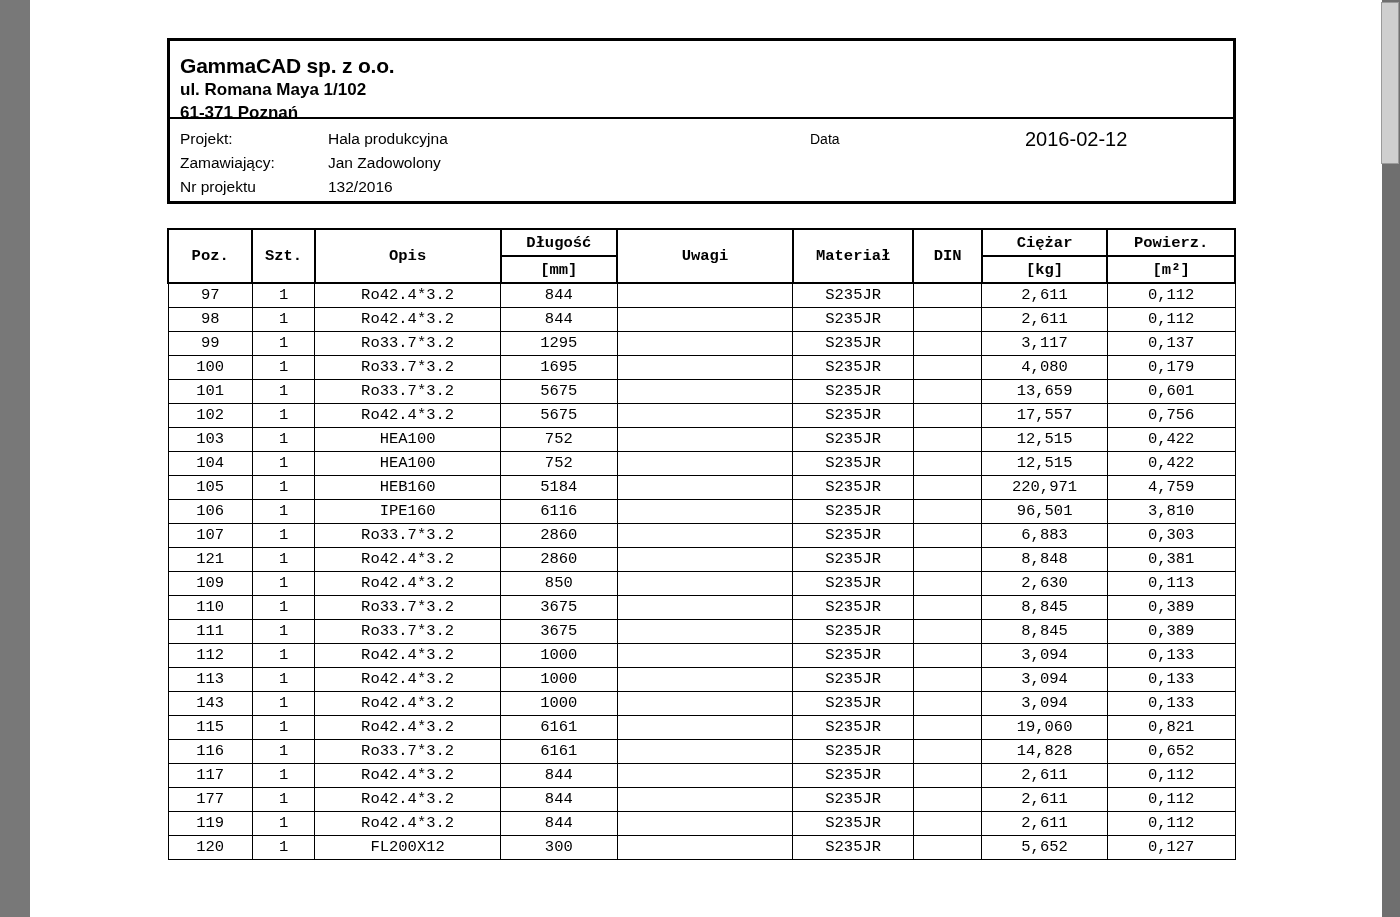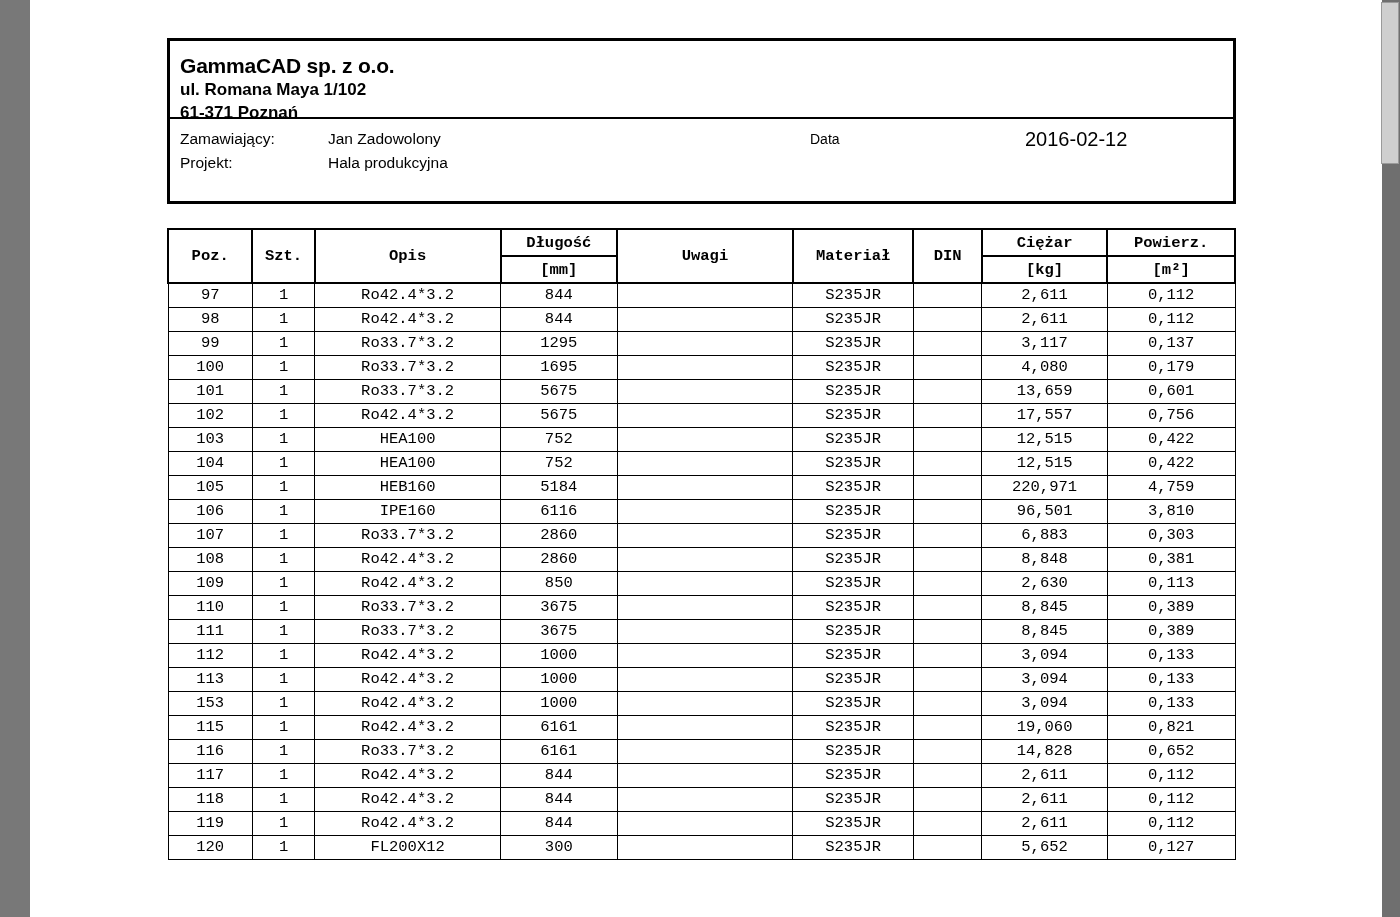--- a/index.html
+++ b/index.html
@@ -170,26 +170,30 @@
     <div class="sheet">
 
       <div class="header-box">
         <div class="company-block">
           <div class="company-name">GammaCAD sp. z o.o.</div>
           <div class="company-line">ul. Romana Maya 1/102</div>
           <div class="company-line">61-371 Poznań</div>
         </div>
         <div class="meta-block">
           <div class="meta-row">
+            <span class="meta-label">Projekt:</span>
+            <span class="meta-value">Hala produkcyjna</span>
+          </div>
+          <div class="meta-row">
             <span class="meta-label">Zamawiający:</span>
             <span class="meta-value">Jan Zadowolony</span>
           </div>
           <div class="meta-row">
-            <span class="meta-label">Projekt:</span>
-            <span class="meta-value">Hala produkcyjna</span>
+            <span class="meta-label">Nr projektu</span>
+            <span class="meta-value">132/2016</span>
           </div>
           <div class="meta-date-label">Data</div>
           <div class="meta-date-value">2016-02-12</div>
         </div>
       </div>
 
       <div class="table-wrap">
         <table class="bom">
           <colgroup>
             <col class="w-poz">
@@ -336,21 +340,21 @@
                 <td class="c-szt">1</td>
                 <td class="c-opis">Ro33.7*3.2</td>
                 <td class="c-dl">2860</td>
                 <td class="c-uw"></td>
                 <td class="c-mat">S235JR</td>
                 <td class="c-din"></td>
                 <td class="c-cie">6,883</td>
                 <td class="c-pow">0,303</td>
               </tr>
               <tr>
-                <td class="c-poz">108</td>
+                <td class="c-poz">121</td>
                 <td class="c-szt">1</td>
                 <td class="c-opis">Ro42.4*3.2</td>
                 <td class="c-dl">2860</td>
                 <td class="c-uw"></td>
                 <td class="c-mat">S235JR</td>
                 <td class="c-din"></td>
                 <td class="c-cie">8,848</td>
                 <td class="c-pow">0,381</td>
               </tr>
               <tr>
@@ -402,21 +406,21 @@
                 <td class="c-szt">1</td>
                 <td class="c-opis">Ro42.4*3.2</td>
                 <td class="c-dl">1000</td>
                 <td class="c-uw"></td>
                 <td class="c-mat">S235JR</td>
                 <td class="c-din"></td>
                 <td class="c-cie">3,094</td>
                 <td class="c-pow">0,133</td>
               </tr>
               <tr>
-                <td class="c-poz">153</td>
+                <td class="c-poz">143</td>
                 <td class="c-szt">1</td>
                 <td class="c-opis">Ro42.4*3.2</td>
                 <td class="c-dl">1000</td>
                 <td class="c-uw"></td>
                 <td class="c-mat">S235JR</td>
                 <td class="c-din"></td>
                 <td class="c-cie">3,094</td>
                 <td class="c-pow">0,133</td>
               </tr>
               <tr>
@@ -446,21 +450,21 @@
                 <td class="c-szt">1</td>
                 <td class="c-opis">Ro42.4*3.2</td>
                 <td class="c-dl">844</td>
                 <td class="c-uw"></td>
                 <td class="c-mat">S235JR</td>
                 <td class="c-din"></td>
                 <td class="c-cie">2,611</td>
                 <td class="c-pow">0,112</td>
               </tr>
               <tr>
-                <td class="c-poz">118</td>
+                <td class="c-poz">177</td>
                 <td class="c-szt">1</td>
                 <td class="c-opis">Ro42.4*3.2</td>
                 <td class="c-dl">844</td>
                 <td class="c-uw"></td>
                 <td class="c-mat">S235JR</td>
                 <td class="c-din"></td>
                 <td class="c-cie">2,611</td>
                 <td class="c-pow">0,112</td>
               </tr>
               <tr>

